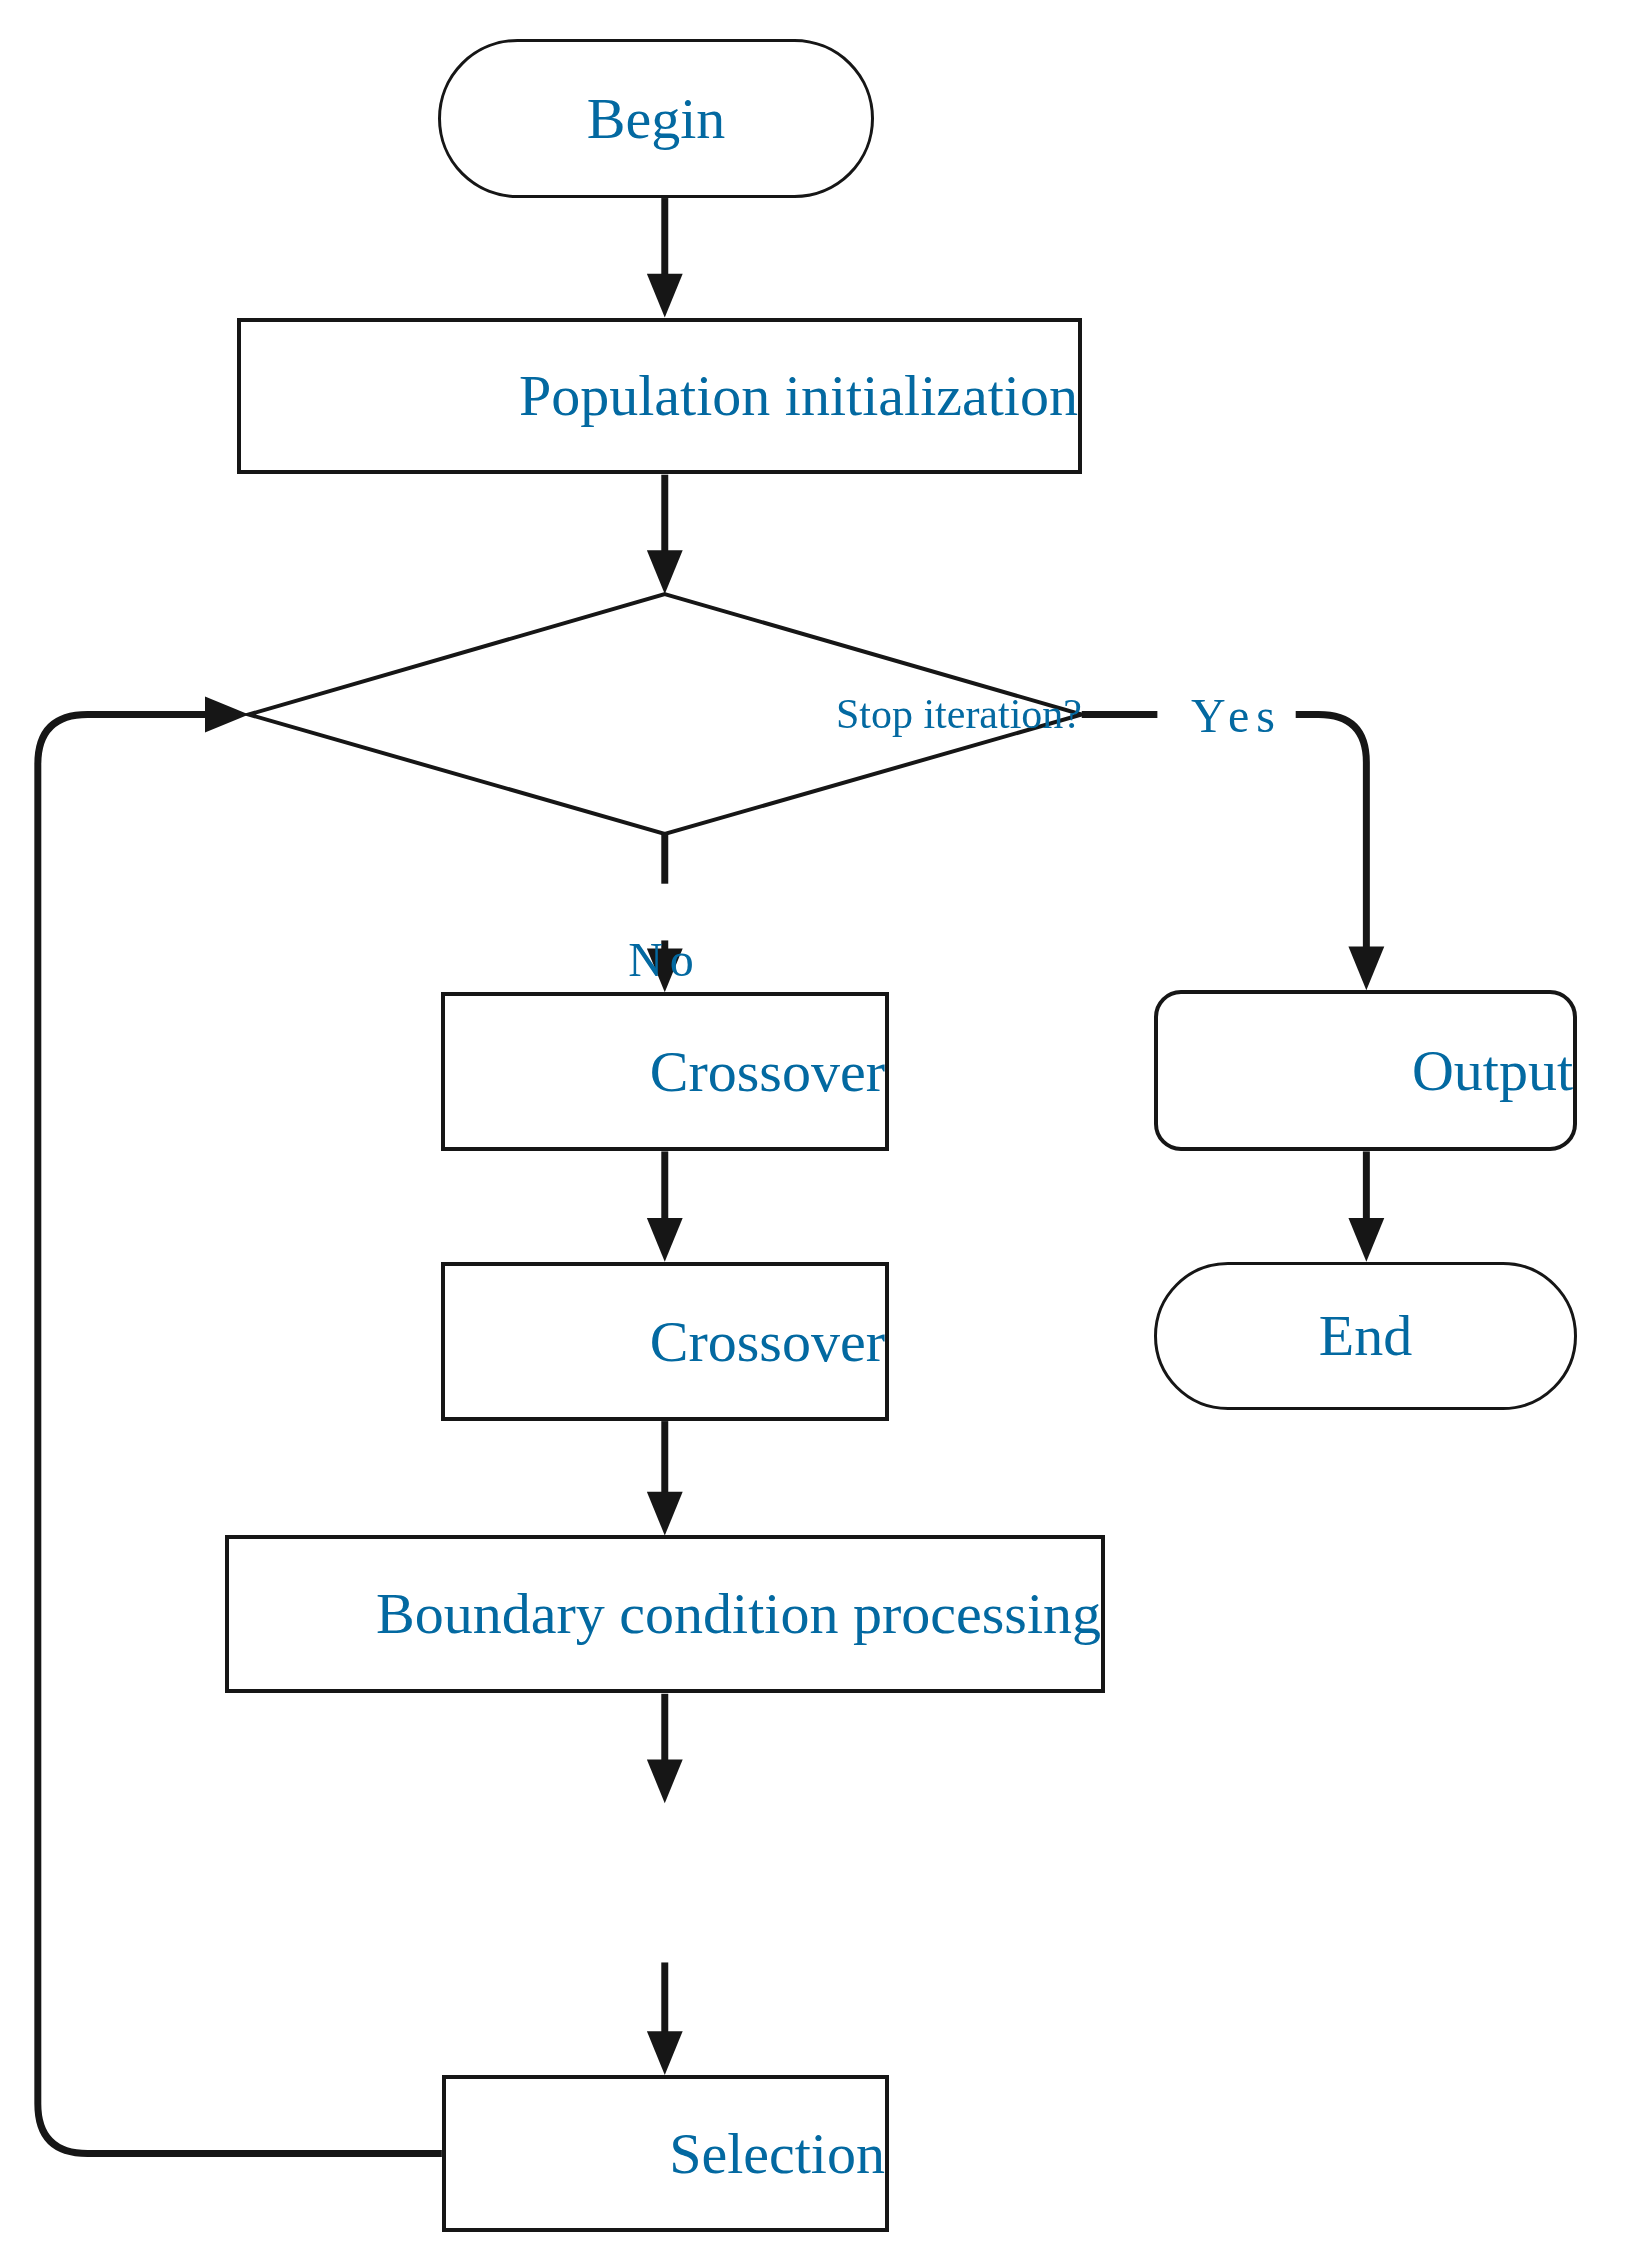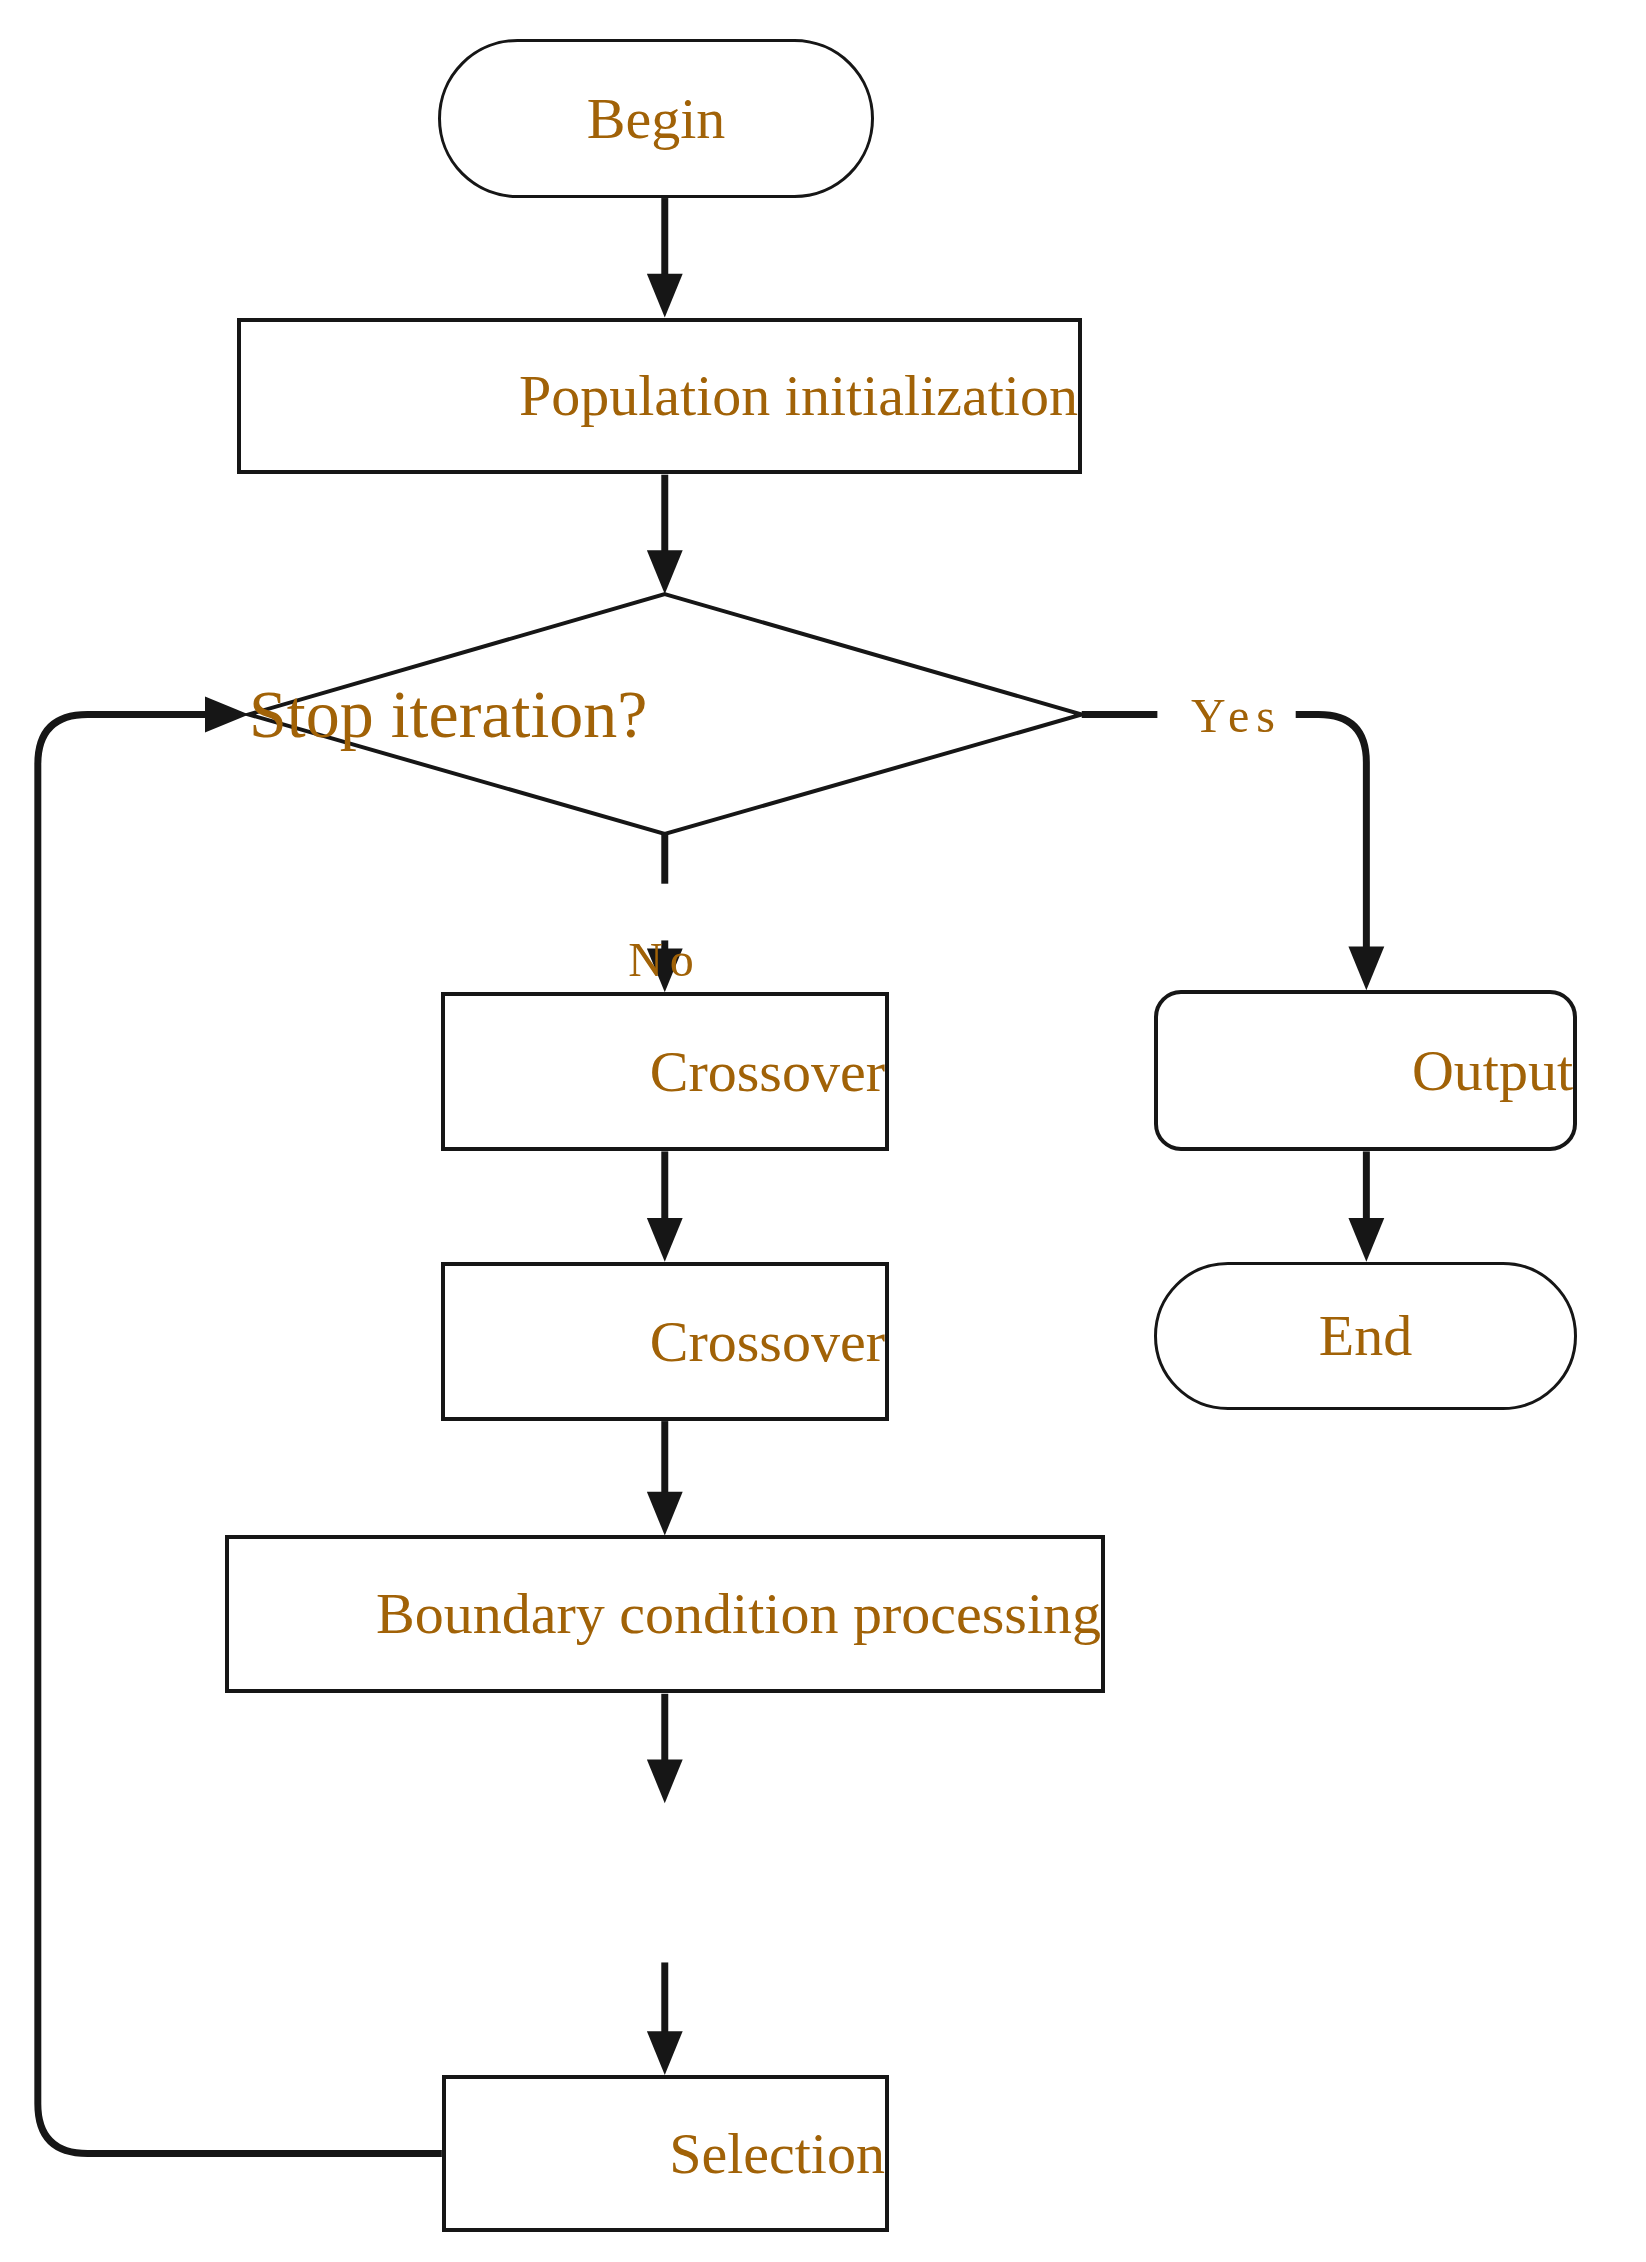--- a/index.html
+++ b/index.html
@@ -6,21 +6,21 @@
     margin: 0;
     padding: 0;
     background: #ffffff;
   }
   .canvas {
     position: relative;
     width: 1647px;
     height: 2263px;
     background: #ffffff;
     font-family: "Liberation Serif", "DejaVu Serif", serif;
-    color: #a16207;
+    color: #0369a1;
     overflow: hidden;
   }
   svg.wires {
     position: absolute;
     left: 0;
     top: 0;
     width: 1647px;
     height: 2263px;
   }
   .node {
@@ -39,23 +39,23 @@
     border: 4px solid #161616;
     justify-content: flex-end;
   }
   .terminator {
     border: 3px solid #161616;
   }
   .decision-label {
     position: absolute;
     display: flex;
     align-items: center;
-    justify-content: flex-start;
+    justify-content: flex-end;
     text-align: center;
-    font-size: 68px;
+    font-size: 42px;
     background: transparent;
     white-space: nowrap;
   }
   .edge-label {
     position: absolute;
     display: flex;
     align-items: center;
     justify-content: center;
     font-size: 48px;
     letter-spacing: 7px;

